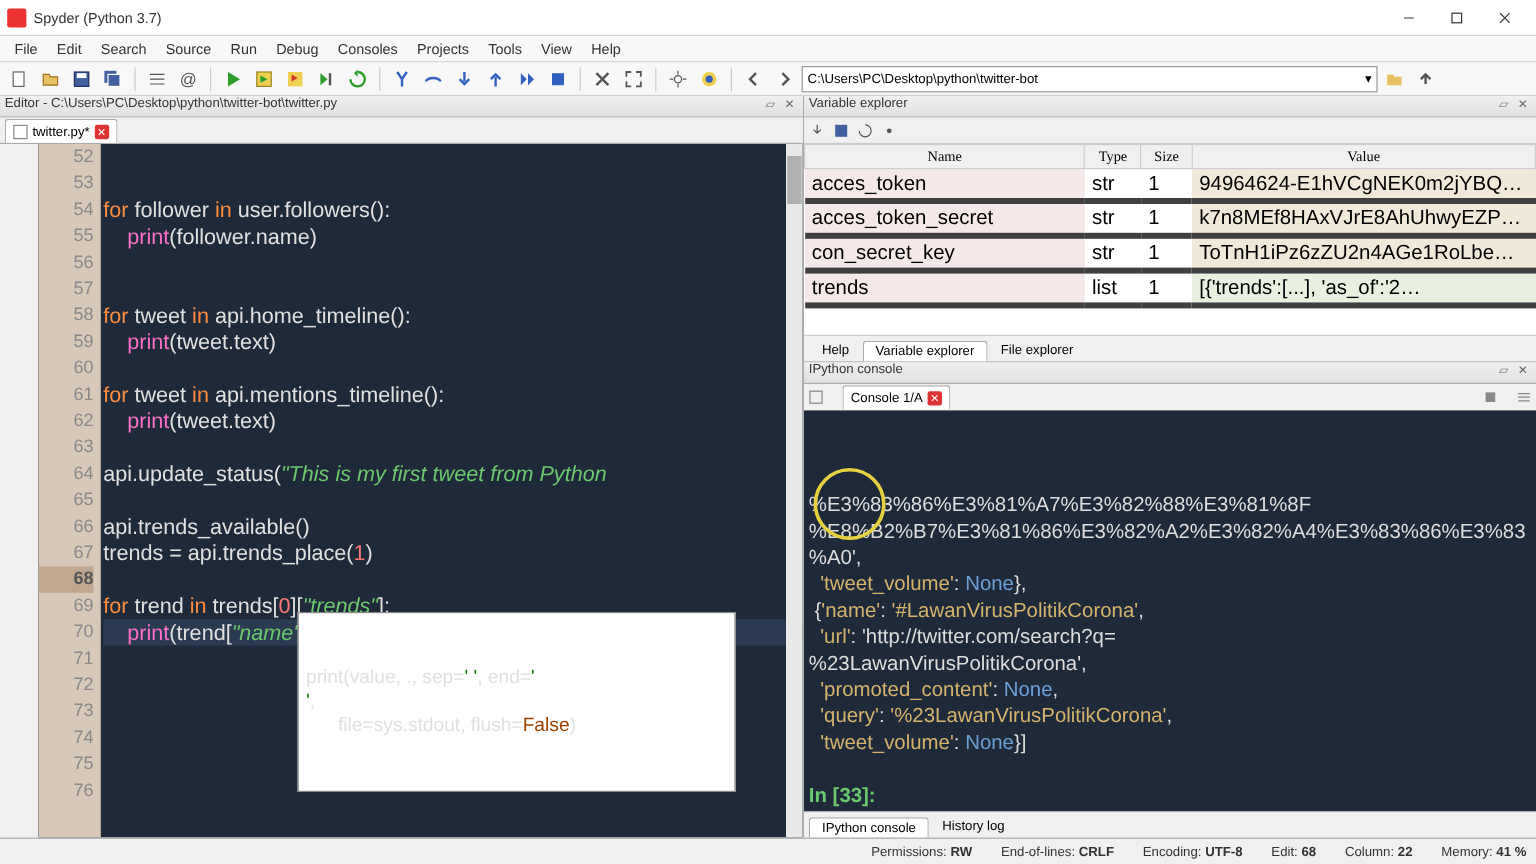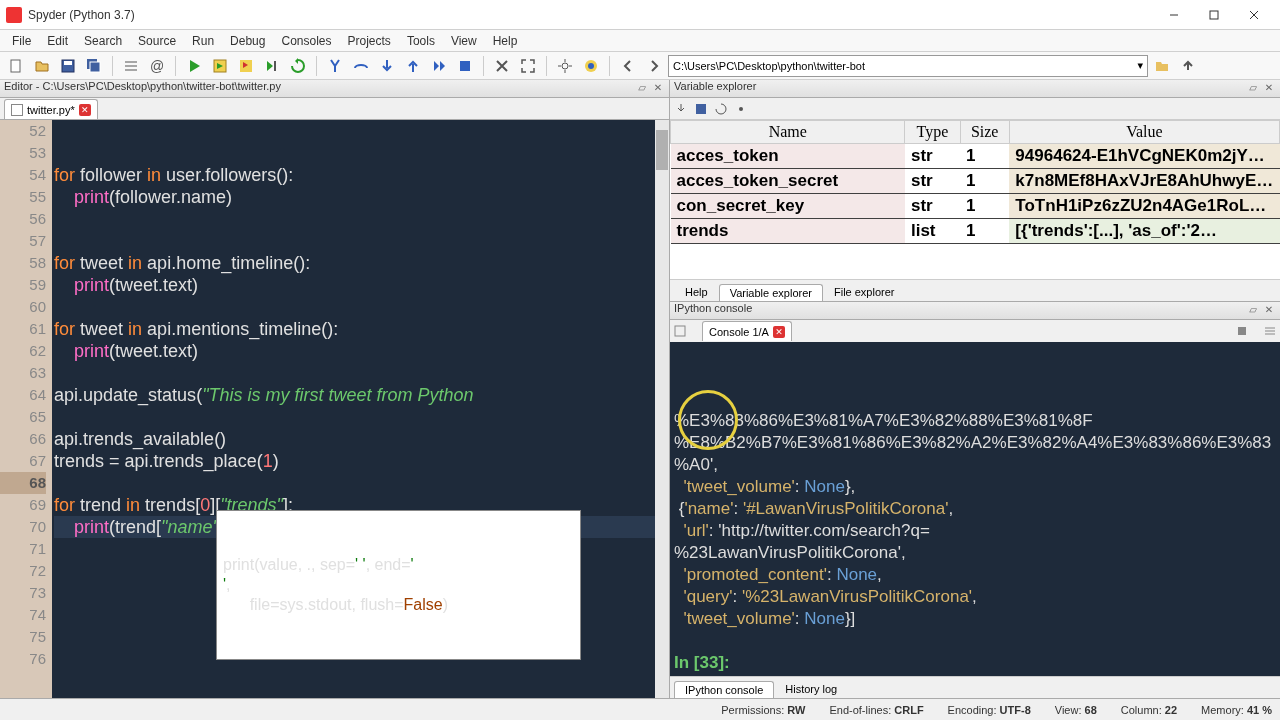--- a/index.html
+++ b/index.html
@@ -28,21 +28,21 @@
 .editor-pane { width: 670px; display: flex; flex-direction: column; border-right: 1px solid #aaa; }
 .pane-header { height: 18px; background: linear-gradient(#f0f0f0,#e0e0e0); border-bottom: 1px solid #aaa; display: flex; align-items: flex-start; padding: 0 4px; font-size: 11px; color: #333; }
 .pane-header .spacer { flex: 1; }
 .pane-header .hbtn { width: 14px; height: 14px; margin-left: 2px; display: flex; align-items: center; justify-content: center; font-size: 10px; color: #666; }
 .tab-row { height: 22px; background: #f0f0f0; display: flex; align-items: flex-end; padding: 0 4px; border-bottom: 1px solid #aaa; }
 .tab { height: 20px; background: #fff; border: 1px solid #aaa; border-bottom: none; border-radius: 3px 3px 0 0; padding: 0 6px; display: flex; align-items: center; gap: 4px; font-size: 11px; }
 .tab .close { width: 12px; height: 12px; background: #d33; color: #fff; border-radius: 2px; display: flex; align-items: center; justify-content: center; font-size: 9px; }
 .doc-ico { width: 12px; height: 12px; background: #fff; border: 1px solid #888; }
 
 
-.code-wrap { flex: 1; position: relative; background: #1e2a3a; display: flex; overflow: hidden; font-family: Consolas, monospace; font-size: 18px; }
+.code-wrap { flex: 1; position: relative; background: #1e2a3a; display: flex; overflow: hidden; font-family: Consolas, monospace; font-size: 18px; margin-left: 32px; }
 .gutter { width: 52px; background: #d8c8b8; color: #888; text-align: right; padding-right: 6px; line-height: 22px; }
 .gutter .ln { height: 22px; font-size: 15px; }
 .gutter .ln.active { background: #c0a890; color: #555; font-weight: bold; }
 .code { flex: 1; color: #e0e0e0; line-height: 22px; padding-left: 2px; white-space: pre; position: relative; }
 .code .row { height: 22px; }
 .code .row.hl { background: #2a3a50; }
 .kw { color: #ff8c3a; }
 .str { color: #6cc86c; font-style: italic; }
 .num { color: #ff7777; }
 .id { color: #e0e0e0; }
@@ -57,22 +57,22 @@
 .vthumb { position: absolute; left: 1px; right: 1px; background: #b0b0b0; }
 
 
 .right-pane { flex: 1; display: flex; flex-direction: column; }
 
 
 .var-exp { height: 250px; display: flex; flex-direction: column; border-bottom: 1px solid #aaa; }
 .var-toolbar { height: 22px; background: #f0f0f0; display: flex; align-items: center; gap: 6px; padding: 0 4px; border-bottom: 1px solid #ccc; }
 .var-table { flex: 1; background: #fff; overflow: hidden; font-family: Consolas, monospace; font-size: 17px; }
 .var-table table { width: 100%; border-collapse: collapse; }
-.var-table th { background: #f0f0f0; font-weight: normal; font-size: 16px; padding: 2px 4px; border: 1px solid #ccc; font-family: "Segoe UI"; text-align: center; }
-.var-table td { padding: 2px 6px; border-bottom: 1px solid #404040; font-weight: bold; }
+.var-table th { background: #f0f0f0; font-weight: normal; font-size: 12px; padding: 2px 4px; border: 1px solid #ccc; font-family: "Segoe UI"; text-align: center; }
+.var-table td { padding: 2px 6px; border-bottom: 5px solid #404040; }
 .var-table td.name { background: #f4e8e8; }
 .var-table td.val { background: #f0e8d8; white-space: nowrap; overflow: hidden; text-overflow: ellipsis; max-width: 200px; }
 .var-table td.val.list { background: #e8f0e0; }
 .right-tabs { height: 22px; background: #f0f0f0; display: flex; align-items: flex-end; border-top: 1px solid #ccc; padding: 0 4px; }
 .rtab { padding: 2px 10px; font-size: 11px; border: 1px solid transparent; }
 .rtab.active { background: #fff; border: 1px solid #aaa; border-bottom: none; border-radius: 3px 3px 0 0; }
 
 
 .console-pane { flex: 1; display: flex; flex-direction: column; }
 .console-tabs { height: 22px; display: flex; align-items: center; gap: 16px; padding: 0 4px; background: #f0f0f0; }
@@ -447,16 +447,16 @@
         </div>
     </div>
   </div>
 </div>
 
 <div class="status-bar">
   <span class="sp"></span>
   <span><span>Permissions:</span> <b>RW</b></span>
   <span><span>End-of-lines:</span> <b>CRLF</b></span>
   <span><span>Encoding:</span> <b>UTF-8</b></span>
-  <span><span>View:</span> <b>68</b></span>
+  <span><span>Edit:</span> <b>68</b></span>
   <span><span>Column:</span> <b>22</b></span>
   <span><span>Memory:</span> <b>41 %</b></span>
 </div>
 
 </body></html>

